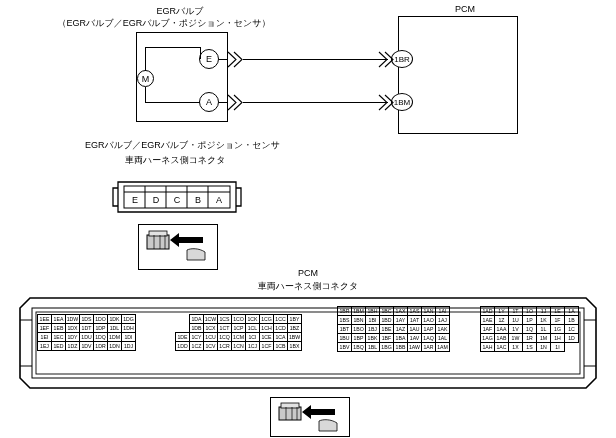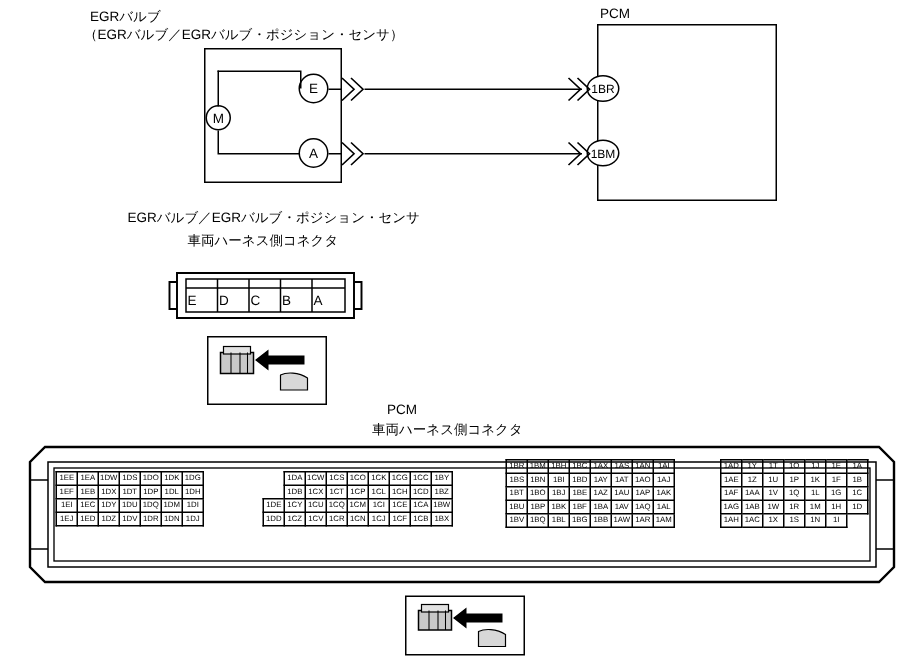--- a/index.html
+++ b/index.html
@@ -6,21 +6,21 @@
   body{
     width:616px;height:438px;
     background:#ffffff;
     font-family:"Liberation Sans", sans-serif;
     color:#000;
     position:relative;
     overflow:hidden;
   }
   .abs{position:absolute;}
   .lbl{font-size:9px;line-height:11px;white-space:nowrap;}
-  .lbl-c{font-size:9px;line-height:11px;text-align:left;white-space:nowrap;}
+  .lbl-c{font-size:9px;line-height:11px;text-align:center;white-space:nowrap;}
   .box{position:absolute;border:1.5px solid #000;box-sizing:border-box;}
   .thinbox{position:absolute;border:1px solid #000;box-sizing:border-box;}
   .hline{position:absolute;background:#000;height:1px;}
   .vline{position:absolute;background:#000;width:1px;}
   .circ{position:absolute;border:1px solid #000;border-radius:50%;box-sizing:border-box;
         display:flex;align-items:center;justify-content:center;font-size:9px;}
   .pin{position:absolute;border:1px solid #000;border-radius:50%;box-sizing:border-box;
        display:flex;align-items:center;justify-content:center;font-size:8px;background:#fff;}
   svg{display:block;}
   .ctbl{border-collapse:collapse;}
@@ -34,21 +34,21 @@
     font-family:"Liberation Sans", sans-serif;
     line-height:8px;
     white-space:nowrap;
   }
   .ctbl td.empty{border:none;}
 </style>
 </head>
 <body>
 
 <div class="abs lbl-c" style="left:60px;top:6px;width:240px;">EGRバルブ</div>
-<div class="abs lbl-c" style="left:56px;top:18px;width:240px;">（EGRバルブ／EGRバルブ・ポジション・センサ）</div>
+<div class="abs lbl-c" style="left:44px;top:18px;width:240px;">（EGRバルブ／EGRバルブ・ポジション・センサ）</div>
 
 <div class="abs lbl-c" style="left:400px;top:4px;width:130px;">PCM</div>
 
 <div class="box" style="left:136px;top:32px;width:92px;height:90px;"></div>
 
 <div class="circ" style="left:137px;top:70px;width:17px;height:17px;">
   <span>M</span>
 </div>
 
 <div class="circ" style="left:199px;top:49px;width:20px;height:20px;">

